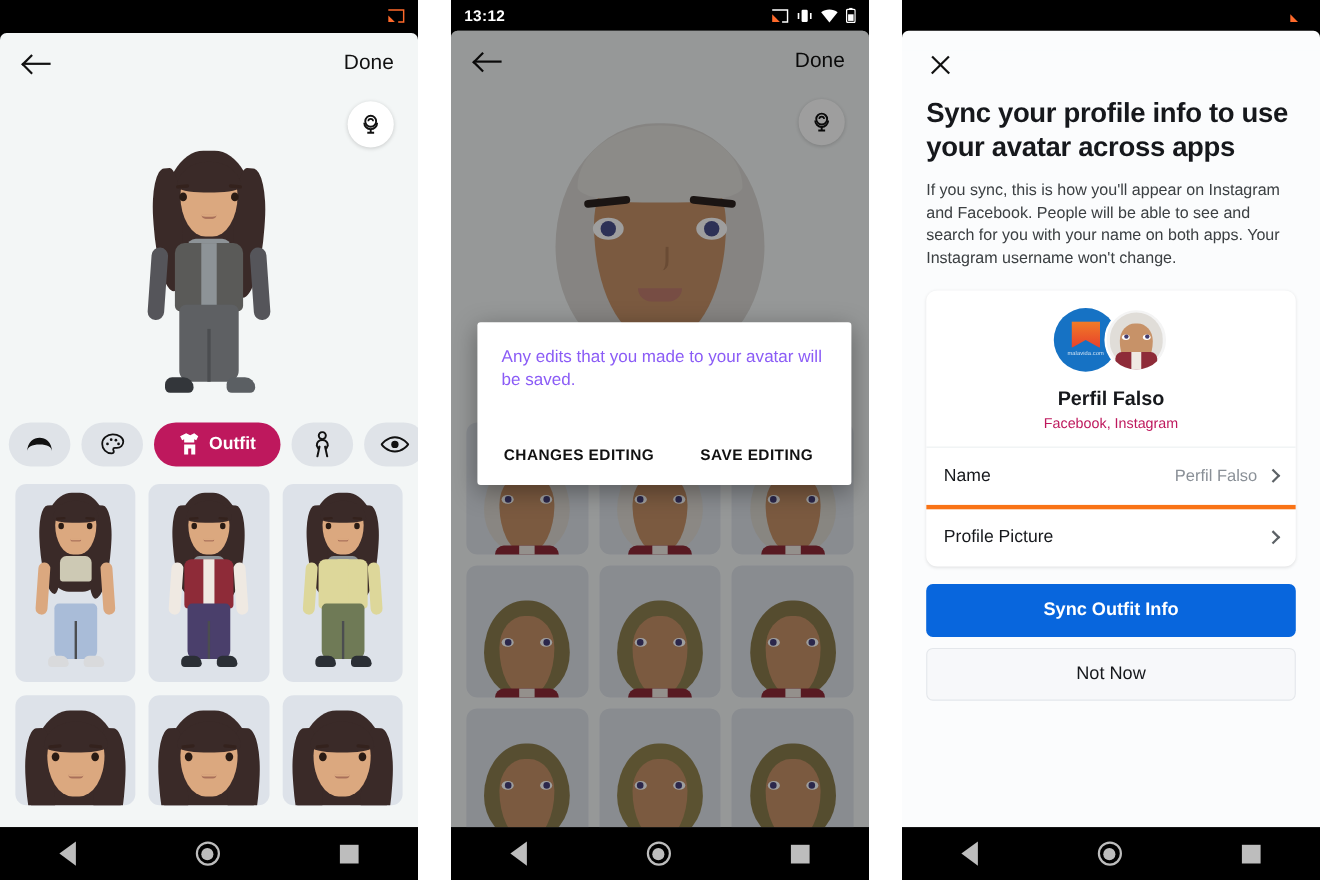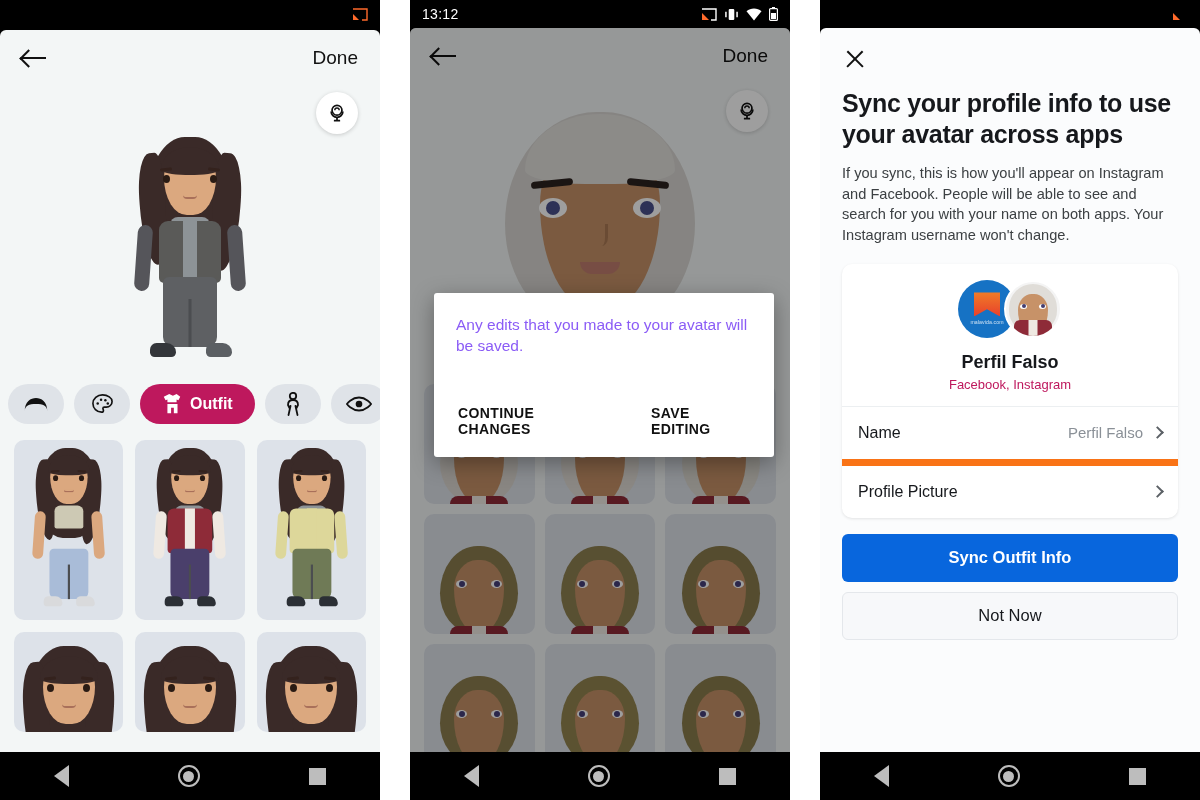--- a/index.html
+++ b/index.html
@@ -19,21 +19,21 @@
   }
   #phone1 { left: 0px;   width: 380px; }
   #phone2 { left: 410px; width: 380px; }
   #phone3 { left: 820px; width: 380px; }
 
   .statusbar {
     position: absolute; top: 0; left: 0; right: 0; height: 28px;
     background: #000; color: #fff;
     display: flex; align-items: center; justify-content: space-between;
     padding: 0 12px;
-    font-size: 14px; font-weight: normal;
+    font-size: 14px; font-weight: bold;
   }
   .sb-right { display: flex; align-items: center; gap: 7px; }
   .sb-time { letter-spacing: .3px; }
 
   .navbar {
     position: absolute; bottom: 0; left: 0; right: 0; height: 48px;
     background: #000;
     display: flex; align-items: center; justify-content: space-around;
   }
   .nav-back {
@@ -262,21 +262,21 @@
   .ava-eye.l{left:14px;} .ava-eye.r{right:14px;}
   .ava-eye i{position:absolute;left:50%;top:50%;transform:translate(-50%,-50%);width:4px;height:4px;background:#433d70;border-radius:50%;display:block;}
   .ava-body{position:absolute;left:50%;bottom:0;transform:translateX(-50%);width:38px;height:16px;background:#8e2b38;border-radius:6px 6px 0 0;}
   .ava-body::after{content:"";position:absolute;left:50%;top:0;transform:translateX(-50%);width:9px;height:16px;background:#efe9e2;}
 
   .pc-name { font-size: 18px; font-weight: bold; color: #16181c; margin-top: 10px; }
   .pc-sub { font-size: 13px; color: #be185d; margin-top: 4px; }
 
   .pc-row {
     display: flex; align-items: center; justify-content: space-between;
-    padding: 17px 16px; border-bottom: 7px solid #f97316;
+    padding: 17px 16px; border-bottom: 4px solid #f97316;
   }
   .pc-row:last-child { border-bottom: none; }
   .pc-row-lbl { font-size: 16px; color: #16181c; }
   .pc-row-right { display: flex; align-items: center; gap: 10px; }
   .pc-row-val { font-size: 15px; color: #8a9097; }
   .chev { width: 9px; height: 9px; border-right: 2.2px solid #5c6166; border-top: 2.2px solid #5c6166; transform: rotate(45deg); }
 
   .btn-primary {
     margin-top: 16px; height: 48px; border-radius: 6px;
     background: #0866dd; color: #fff;
@@ -681,21 +681,21 @@
               </div>
             </div>
           </div>
       </div>
 
       <div class="scrim"></div>
 
       <div class="dialog">
         <div class="dlg-body">Any edits that you made to your avatar will be saved.</div>
         <div class="dlg-actions">
-          <div class="dlg-btn">CONTINUE CHANGES</div>
+          <div class="dlg-btn">CHANGES EDITING</div>
           <div class="dlg-btn">SAVE EDITING</div>
         </div>
       </div>
     </div>
 
     <div class="navbar">
       <div class="nav-back"></div>
       <div class="nav-home">
           <i></i>
         </div>

